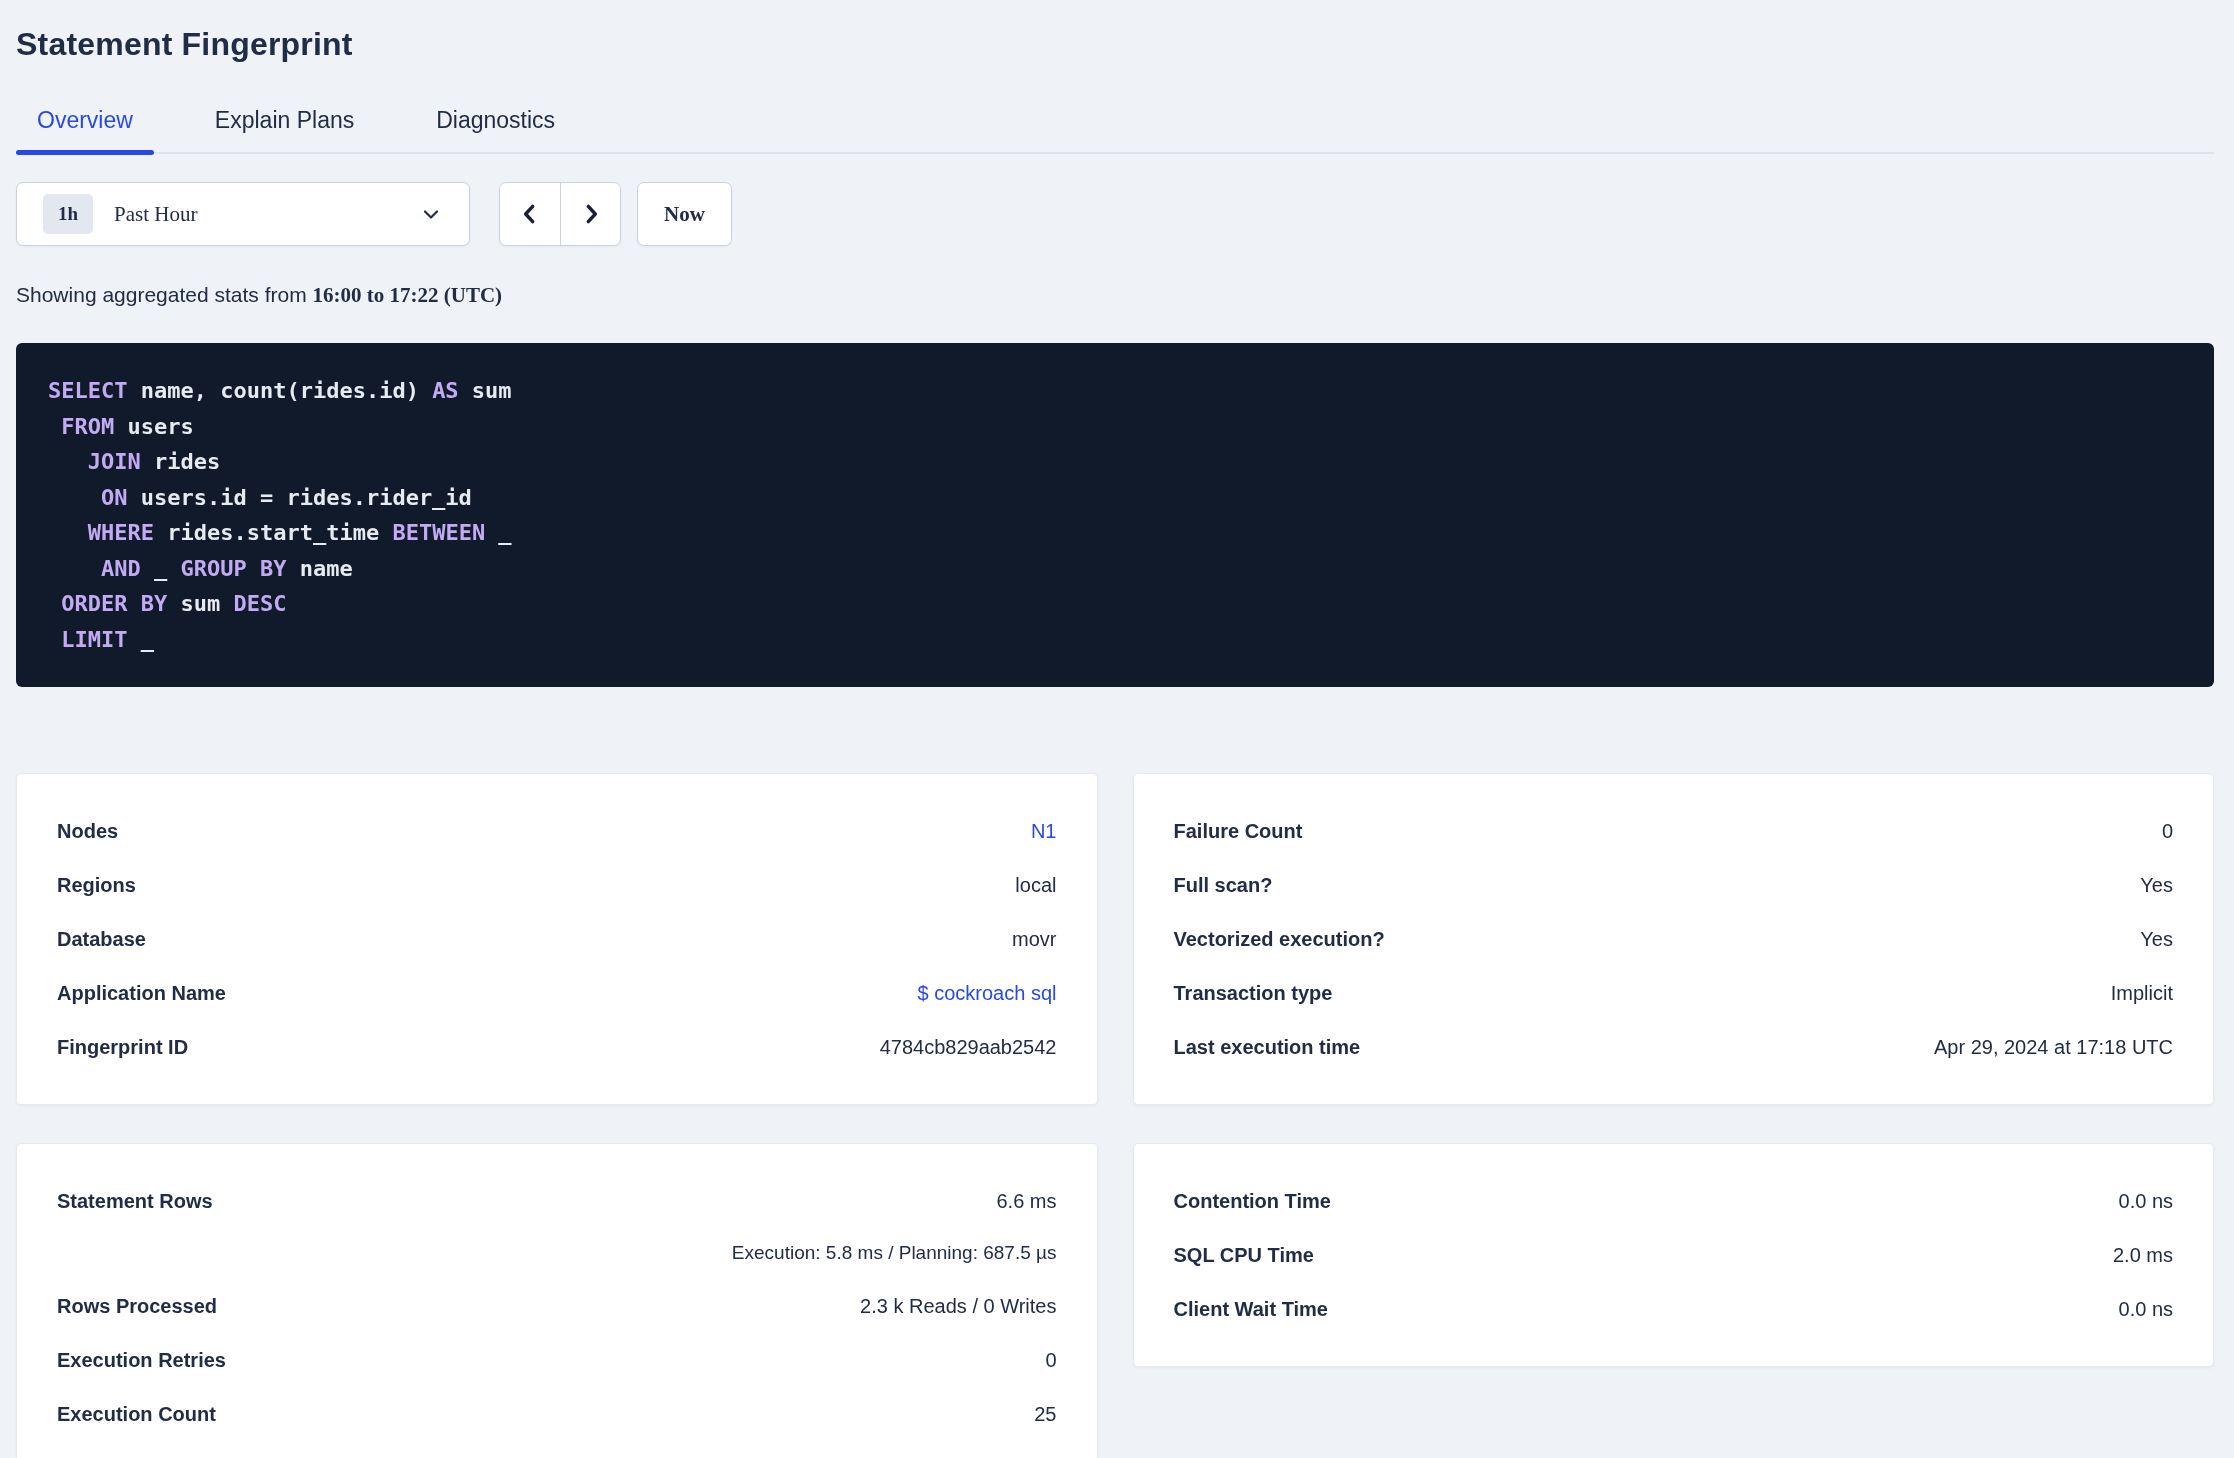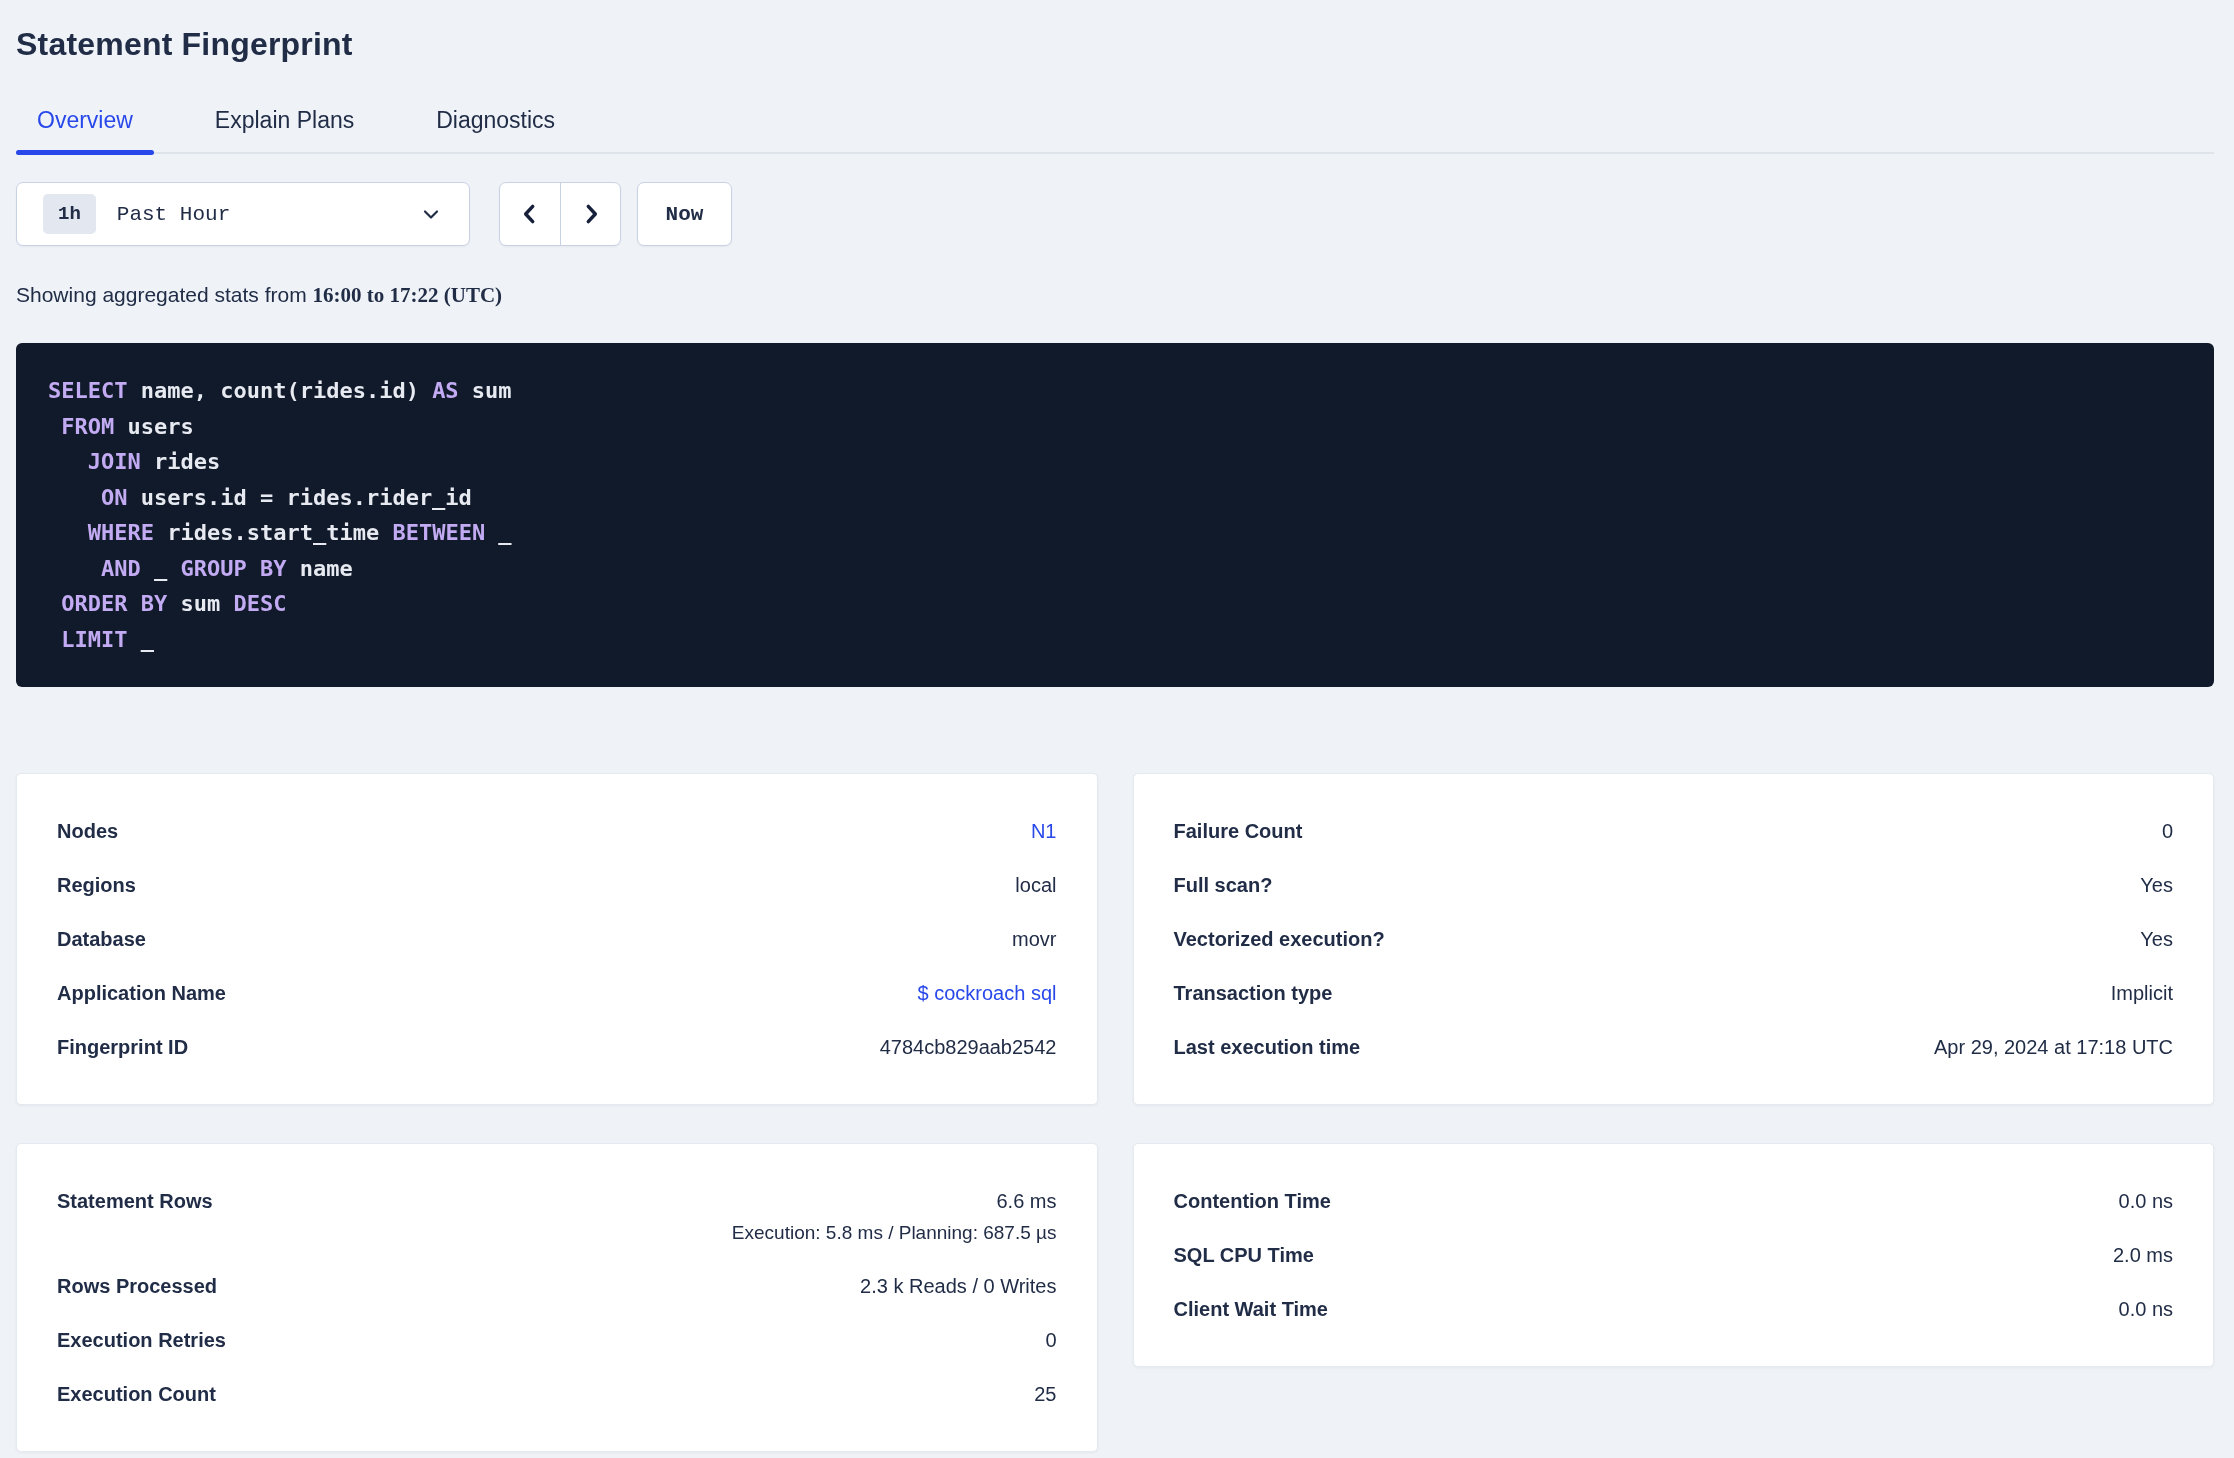--- a/index.html
+++ b/index.html
@@ -66,21 +66,21 @@
     display:flex;
     align-items:stretch;
     height:64px;
   }
   .ctl{
     background:#fff;
     border:1px solid var(--btn-border);
     border-radius:7px;
     box-shadow:0 1px 2px rgba(33,45,71,.05);
     color:var(--ink);
-    font-family:Liberation Mono, monospace;
+    font-family:Liberation Serif, serif;
   }
   .dropdown{
     width:454px;
     display:flex;
     align-items:center;
     padding:0 26px;
     cursor:pointer;
   }
   .badge{
     background:var(--badge-bg);
@@ -174,21 +174,21 @@
     font-size:20px;
     line-height:24px;
     font-weight:400;
     text-align:right;
   }
   .kv a.value{
     color:var(--accent);
     text-decoration:none;
     cursor:pointer;
   }
-  .value-stack{display:flex;flex-direction:column;align-items:flex-end;}
+  .value-stack{display:flex;flex-direction:column;align-items:flex-end;gap:20px;}
   .subvalue{
     margin-top:8px;
     font-size:19px;
     line-height:23px;
     text-align:right;
   }
 </style>
 </head>
 <body>
 

